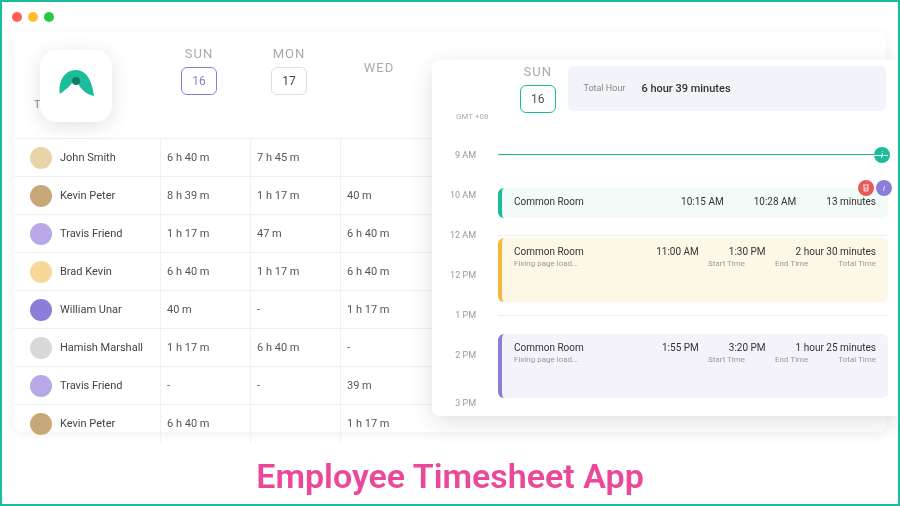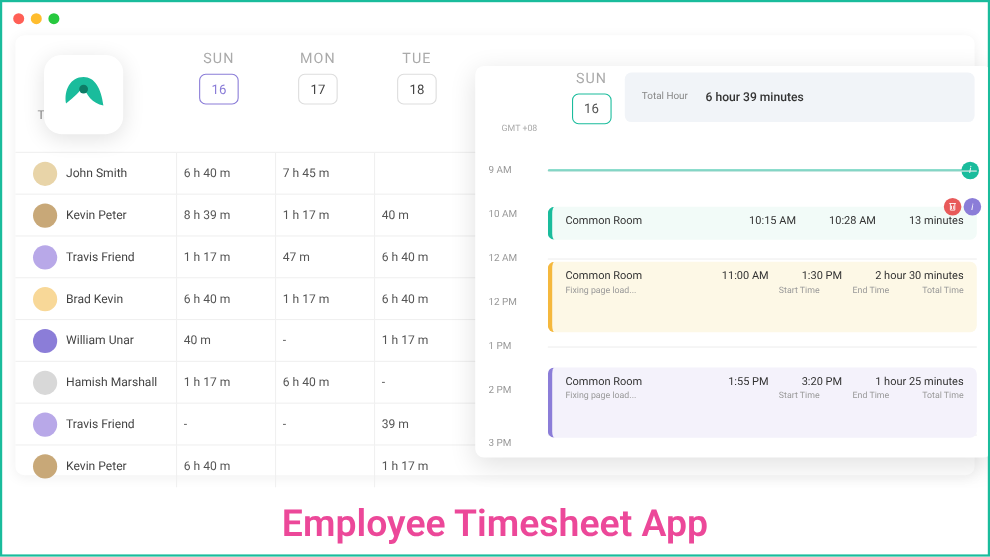--- a/index.html
+++ b/index.html
@@ -22,21 +22,21 @@
 .nm{font-size:11px;color:#444;width:100px}
 .cell{flex:0 0 90px;font-size:11px;color:#555;padding-left:6px;border-left:1px solid #f0f0f0;height:38px;display:flex;align-items:center}
 .front{position:absolute;top:58px;left:430px;right:-4px;height:356px;background:#fff;border-radius:8px;box-shadow:0 6px 24px rgba(0,0,0,0.12);overflow:hidden}
 .fhead{display:flex;align-items:center;height:56px;padding-left:88px;gap:12px}
 .fhead .dayn{border-color:#1abc9c;color:#555}
 .fsum{display:flex;align-items:center;gap:16px;background:#f1f4f8;border-radius:6px;padding:16px 16px;flex:1;margin-right:16px}
 .fsuml{font-size:9px;color:#888}
 .fsumv{font-size:11px;color:#333;font-weight:500}
 .tz{position:absolute;top:52px;left:24px;font-size:8px;color:#aaa}
 .timeline{position:absolute;top:84px;left:12px;right:0;bottom:0;overflow:hidden}
-.hour{position:absolute;left:0;width:40px;font-size:9px;color:#999;padding-right:8px}
+.hour{position:absolute;left:0;width:40px;text-align:right;font-size:9px;color:#999;padding-right:8px}
 .track{position:absolute;left:54px;right:14px;top:0;border-top:1px solid #eee}
 .thin{position:absolute;left:54px;right:18px;top:10px;height:2px;background:#1abc9c;border-radius:2px}
 .thin::after{content:"i";position:absolute;right:-6px;top:-7px;width:16px;height:16px;border-radius:50%;background:#1abc9c;color:#fff;font-size:9px;font-style:italic;display:flex;align-items:center;justify-content:center}
 .ev{position:absolute;left:54px;right:14px;border-radius:6px;padding:8px 12px;border-left:4px solid}
 .ev .r1{display:flex;justify-content:space-between;font-size:10px;color:#333}
 .ev .r2{display:flex;justify-content:space-between;font-size:8px;color:#999;margin-top:2px}
 .badges{position:absolute;right:-4px;top:-8px;display:flex;gap:2px}
 .bdg{width:16px;height:16px;border-radius:50%;color:#fff;font-size:8px;display:flex;align-items:center;justify-content:center}
 .bdg.del{background:#e85a5a}.bdg.inf{background:#8b7dd8;font-style:italic}
 .caption{position:absolute;bottom:8px;left:0;right:0;text-align:center;font-size:34px;font-weight:600;color:#ec4899}
@@ -55,21 +55,20 @@
       <path d="M22 6 C 10 6 4 18 6 30 C 14 24 18 20 22 14 C 24 22 30 30 40 32 C 38 16 32 6 22 6 Z" fill="#1abc9c"></path>
       <circle cx="22" cy="17" r="4" fill="#0e7c66"></circle>
     </svg>
 </div>
 
 <div class="back">
   <span class="totlbl">Tot</span>
   <div class="thead" id="thead">
       <div class="col sel"><div class="dayl">SUN</div><div class="dayn">16</div></div>
       <div class="col"><div class="dayl">MON</div><div class="dayn">17</div></div>
-      <div class="col"><div class="dayl">TUE</div><div class="dayn">18</div></div>
       <div class="col">
         <div class="dayl">WED</div>
       </div>
       <div class="col">
         <div class="dayl">THU</div>
       </div>
       <div class="col">
         <div class="dayl">FRI</div>
       </div>
       <div class="col">

